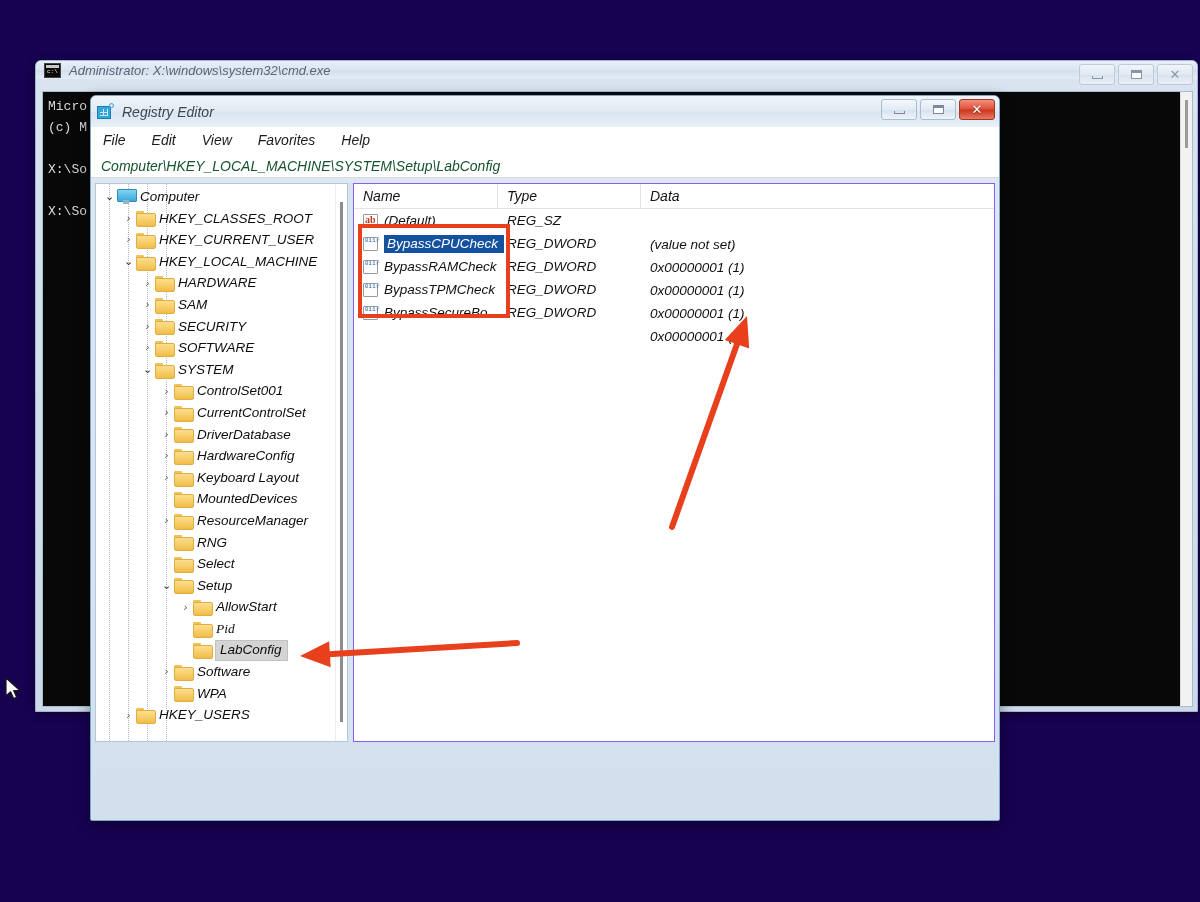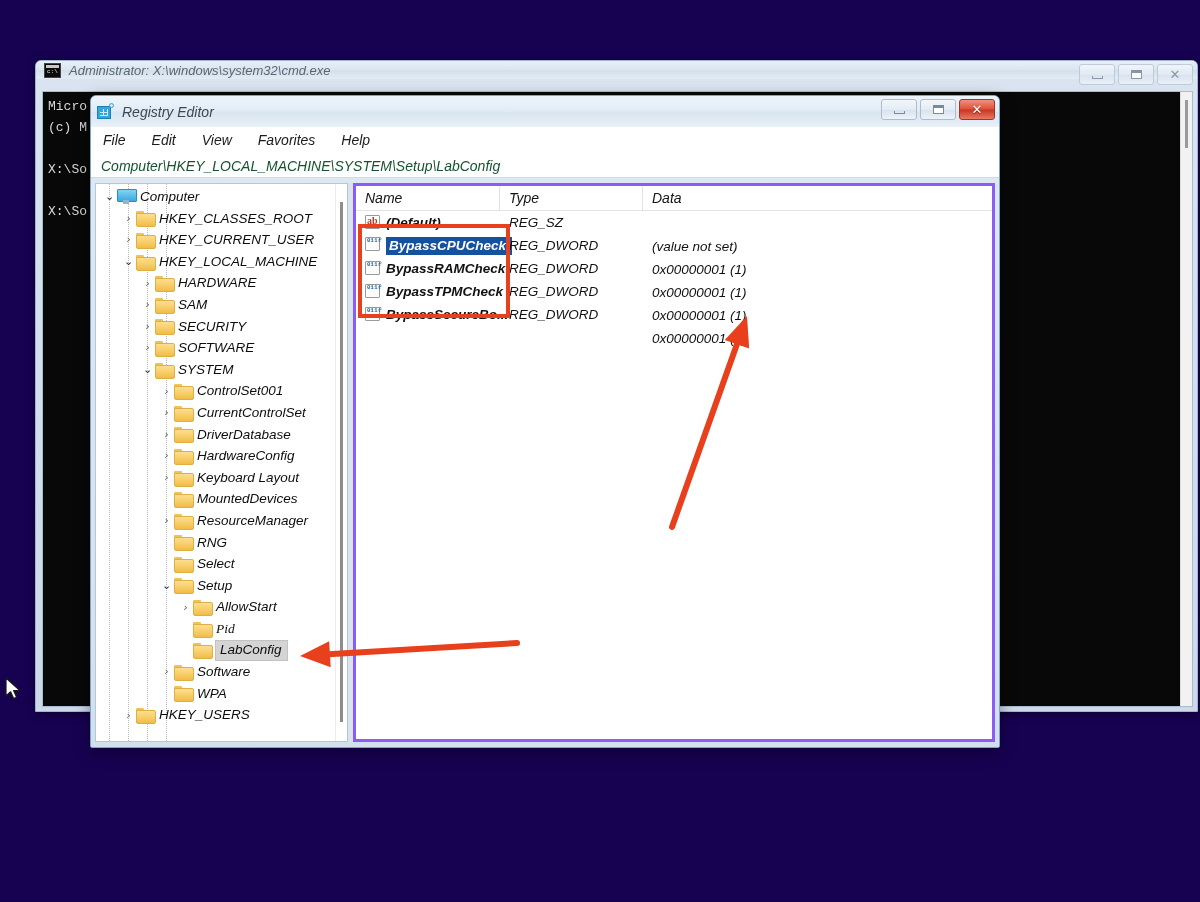--- a/index.html
+++ b/index.html
@@ -120,21 +120,21 @@
   }
   #cmd-scroll-thumb {
     position: absolute; left: 4px; top: 8px;
     width: 3px; height: 48px; background: #9a9a9a;
   }
 
   
   #regedit-window {
     position: absolute;
     left: 90px; top: 95px;
-    width: 910px; height: 653px;
+    width: 910px; height: 726px;
     border: 1px solid #7fa5c4;
     border-radius: 6px 6px 2px 2px;
     background: linear-gradient(to bottom, #dfe9f4 0%, #d2e0ee 100%);
     box-shadow: 0 4px 16px rgba(0,0,0,0.40);
     padding: 0 4px 4px 4px;
   }
   #reg-titlebar {
     position: relative;
     height: 31px;
     display: flex; align-items: center;
@@ -292,21 +292,21 @@
     position: absolute; left: 4px; top: 18px;
     width: 3px; height: 520px; background: #8d8d8d;
   }
 
   #splitter { width: 5px; background: #d7e3ef; }
 
   #list-pane {
     position: relative;
     flex: 1;
     background: #ffffff;
-    border: 3px solid #8b5cf6;
+    border: 1px solid #8b5cf6;
     overflow: hidden;
   }
   #list-header {
     height: 25px;
     display: flex;
     background: #ffffff;
     border-bottom: 1px solid #e3e3e3;
   }
   .hcell {
     font-size: 14px; font-style: italic; color: #131313;
@@ -316,21 +316,21 @@
   }
   .hcell.c-name { width: 144px; }
   .hcell.c-type { width: 143px; }
   .hcell.c-data { flex: 1; border-right: none; }
   .lrow {
     height: 23px;
     display: flex; align-items: center;
     font-size: 13.5px; font-style: italic; color: #111;
     white-space: nowrap;
   }
-  .lcell-name { width: 144px; display: flex; padding-left: 9px; font-weight: bold; }
+  .lcell-name { width: 144px; display: flex; align-items: center; padding-left: 9px; }
   .lcell-type { width: 143px; padding-left: 9px; }
   .lcell-data { flex: 1; padding-left: 9px; margin-top: 48px; }
   .vicon {
     width: 15px; height: 14px;
     flex: 0 0 auto; margin-right: 6px;
     position: relative;
     background: #ffffff;
     border: 1px solid #9a9a9a;
     border-radius: 1px;
   }

